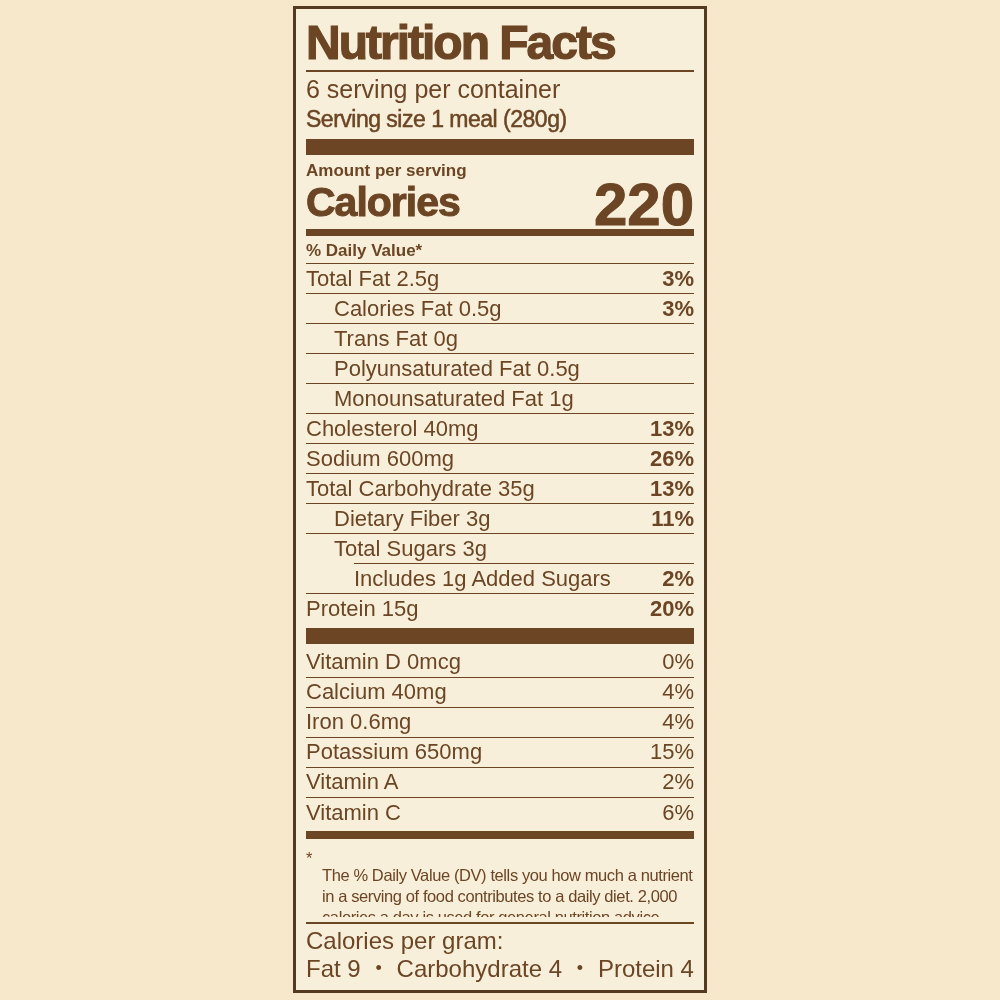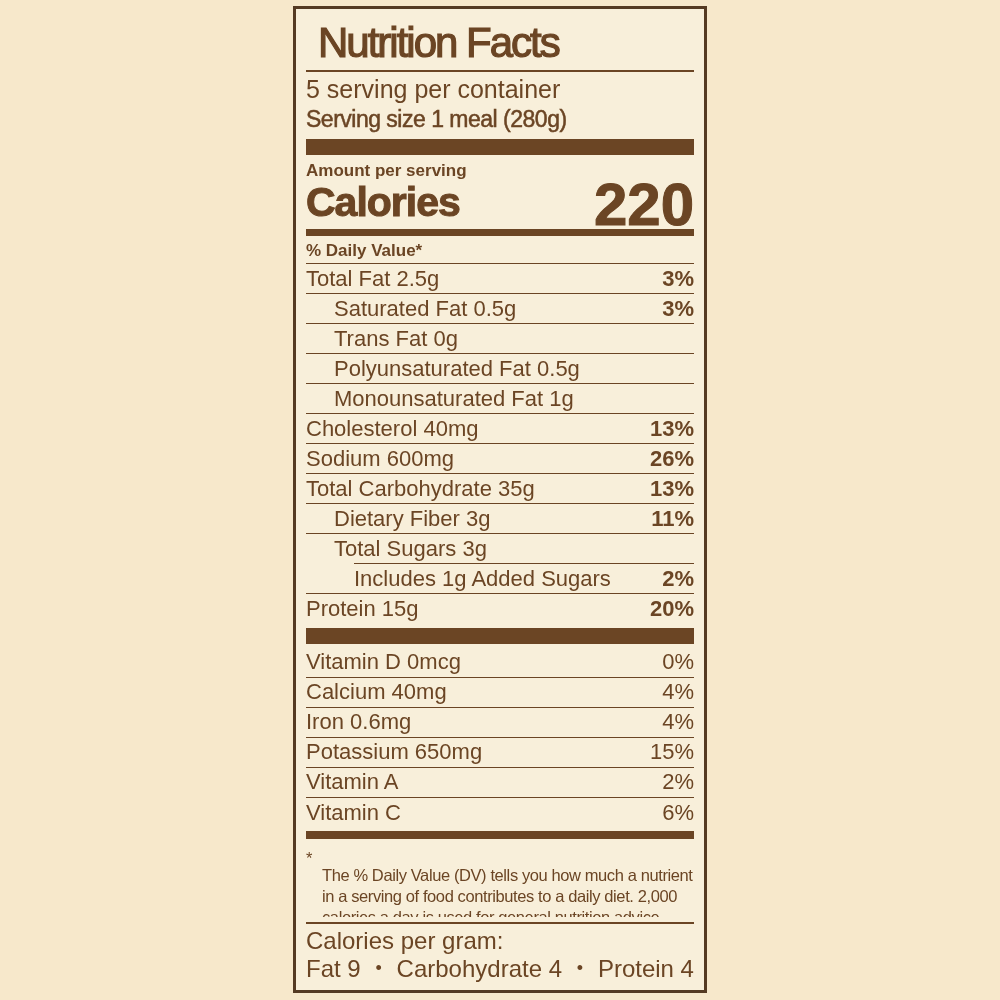--- a/index.html
+++ b/index.html
@@ -20,27 +20,26 @@
     position:absolute;
     left:293px; top:6px;
     width:414px; height:987px;
     background:var(--label-bg);
     border:3px solid var(--border);
     padding:10px 10px 8px 10px;
     display:flex;
     flex-direction:column;
   }
   .title{
-    font-size:42px;
-    font-weight:normal;
+    font-size:48px;
+    font-weight:bold;
     letter-spacing:-2px;
     line-height:48px;
     height:48px;
     white-space:nowrap;
-    margin-left:12px;
     -webkit-text-stroke:1.2px var(--brown);
   }
   .rule{
     border-top:2px solid var(--brown);
     margin:3px 0 3px 0;
   }
   .serving-line{
     font-size:25px;
     line-height:29px;
     height:29px;
@@ -139,21 +138,21 @@
   .cpg-row .dot{font-size:18px;}
 </style>
 </head>
 <body>
 
 <div class="nf-label">
 
   <div class="title">Nutrition Facts</div>
   <div class="rule"></div>
 
-  <div class="serving-line">5 serving per container</div>
+  <div class="serving-line">6 serving per container</div>
 
   <div class="serving-size-line"><span>Serving size</span> <span>1 meal (280g)</span></div>
 
   <div class="bar thick"></div>
 
   <div class="amount-per-serving">Amount per serving</div>
 
   <div class="calories-row">
     <span class="calories-label">Calories</span>
     <span class="calories-value">220</span>
@@ -162,21 +161,21 @@
   <div class="bar medium"></div>
 
   <div class="dv-header">% Daily Value*</div>
 
   <div id="nutrient-rows">
       <div class="row">
         <span><span class="nm-bold">Total Fat</span> <span>2.5g</span></span>
         <span class="dv">3%</span>
       </div>
       <div class="row ind1">
-        <span><span class="nm">Saturated Fat</span> <span>0.5g</span></span>
+        <span><span class="nm">Calories Fat</span> <span>0.5g</span></span>
         <span class="dv">3%</span>
       </div>
       <div class="row ind1">
         <span><span class="nm">Trans Fat</span> <span>0g</span></span>
       </div>
       <div class="row ind1">
         <span><span class="nm">Polyunsaturated Fat</span> <span>0.5g</span></span>
       </div>
       <div class="row ind1">
         <span><span class="nm">Monounsaturated Fat</span> <span>1g</span></span>

